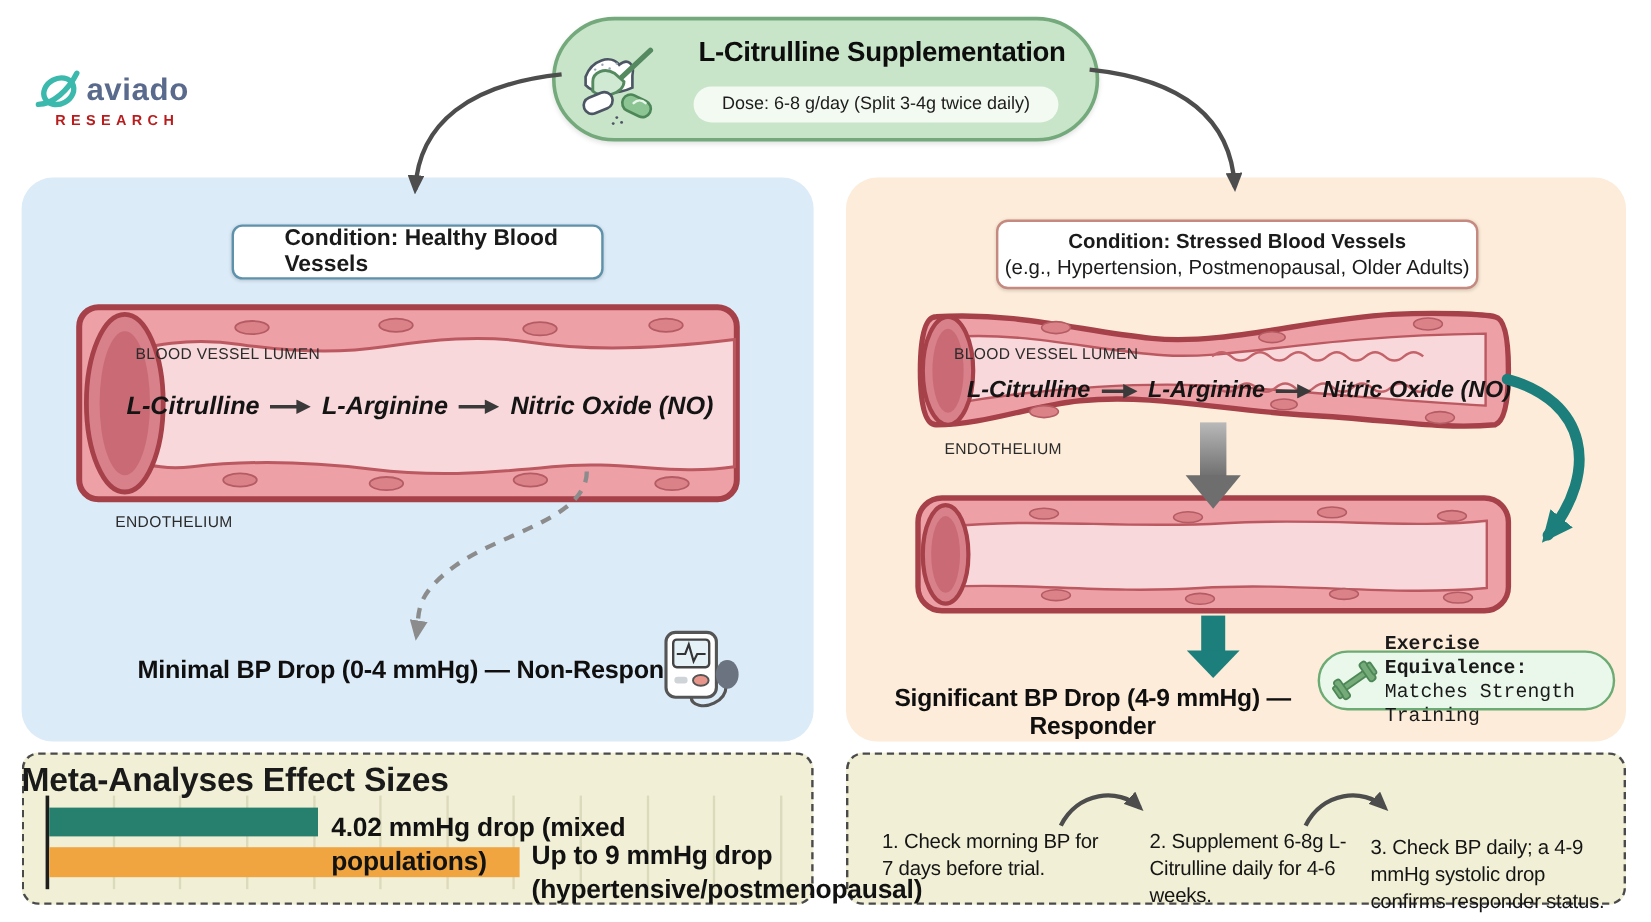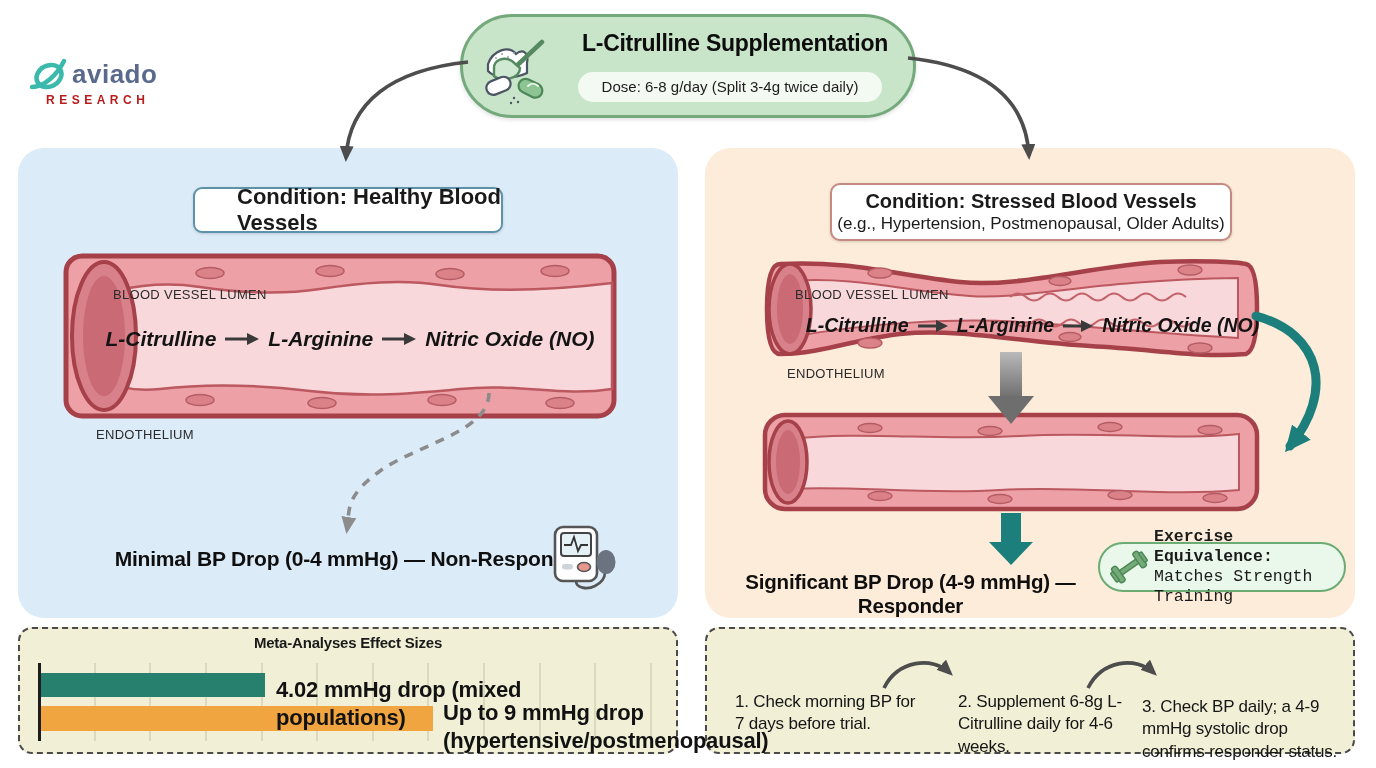--- a/index.html
+++ b/index.html
@@ -23,23 +23,23 @@
   #header-icon { left:480px; top:30px; }
 
   
   .panel { border-radius:26px; }
   #left-panel  { left:18px;  top:148px; width:660px; height:470px; background:#dcebf8; }
   #right-panel { left:705px; top:148px; width:650px; height:470px; background:#fcecd9; }
 
   .cond-box { background:#fff; display:flex; flex-direction:column; justify-content:center; align-items:center;
     box-shadow:0 1px 3px rgba(0,0,0,.15); }
   #cond-left { left:193px; top:187px; width:310px; height:46px; border:2.5px solid #5e92ab; border-radius:9px;
-    font-size:22px; font-weight:bold;padding-left:42px; }
+    font-size:19px; font-weight:bold;padding-left:42px; }
   #cond-right { left:830px; top:183px; width:402px; height:58px; border:2.5px solid #c5897f; border-radius:10px; }
-  #cond-right .l1 { font-size:20px; font-weight:bold; }
+  #cond-right .l1 { font-size:17px; font-weight:bold; }
   #cond-right .l2 { font-size:17px; margin-top:1px; }
 
   .tiny-label { font-size:13px; color:#2b2b2b; letter-spacing:.3px; }
 
   .reaction { display:flex; justify-content:center; align-items:center; gap:9px;
     font-weight:bold; font-style:italic; color:#141414; }
   #reaction-left  { left:95px;  top:327px; width:510px; font-size:21px; }
   #reaction-right { left:800px; top:314px; width:465px; font-size:19.5px; }
 
   .tag-pill { border-radius:16px; text-align:center; font-size:16px; color:#1c1c1c; }
@@ -53,21 +53,21 @@
   #exercise-pill { left:1098px; top:542px; width:248px; height:50px; background:#e9f8ea;
     border:2.5px solid #6cab74; border-radius:25px; display:flex; align-items:center; gap:6px; padding:0 10px; }
   #exercise-pill .txt { line-height:1.2;font-family:Liberation Mono, monospace; }
   #exercise-pill .t1 { font-size:16.5px; font-weight:bold; }
   #exercise-pill .t2 { font-size:16.5px; }
 
   
   .dash-box { background:#f1f0d6; border:2px dashed #4a4a4a; border-radius:14px; }
   #meta-box { left:18px; top:627px; width:660px; height:127px; }
   #resp-box { left:705px; top:627px; width:650px; height:127px; }
-  .box-title { text-align:center; font-size:15px; font-weight:bold; letter-spacing:-.2px; }
+  .box-title { text-align:left; font-size:28px; font-weight:bold; letter-spacing:-.2px; }
   #meta-title { left:18px; top:634px; width:660px; }
   #resp-title { left:705px; top:634px; width:650px; }
 
   
   #chart-axis { left:38px; top:663px; width:3px; height:78px; background:#1d1d1d; }
   #gridlines { left:38px; top:663px; width:614px; height:78px; pointer-events:none; }
   .gridline { position:absolute; top:0; width:1.5px; height:78px; background:#dcdabc; }
   .bar { position:absolute; }
   #bar-0 { left:41px; top:673px; height:24px; }
   #bar-1 { left:41px; top:706px; height:25px; }

